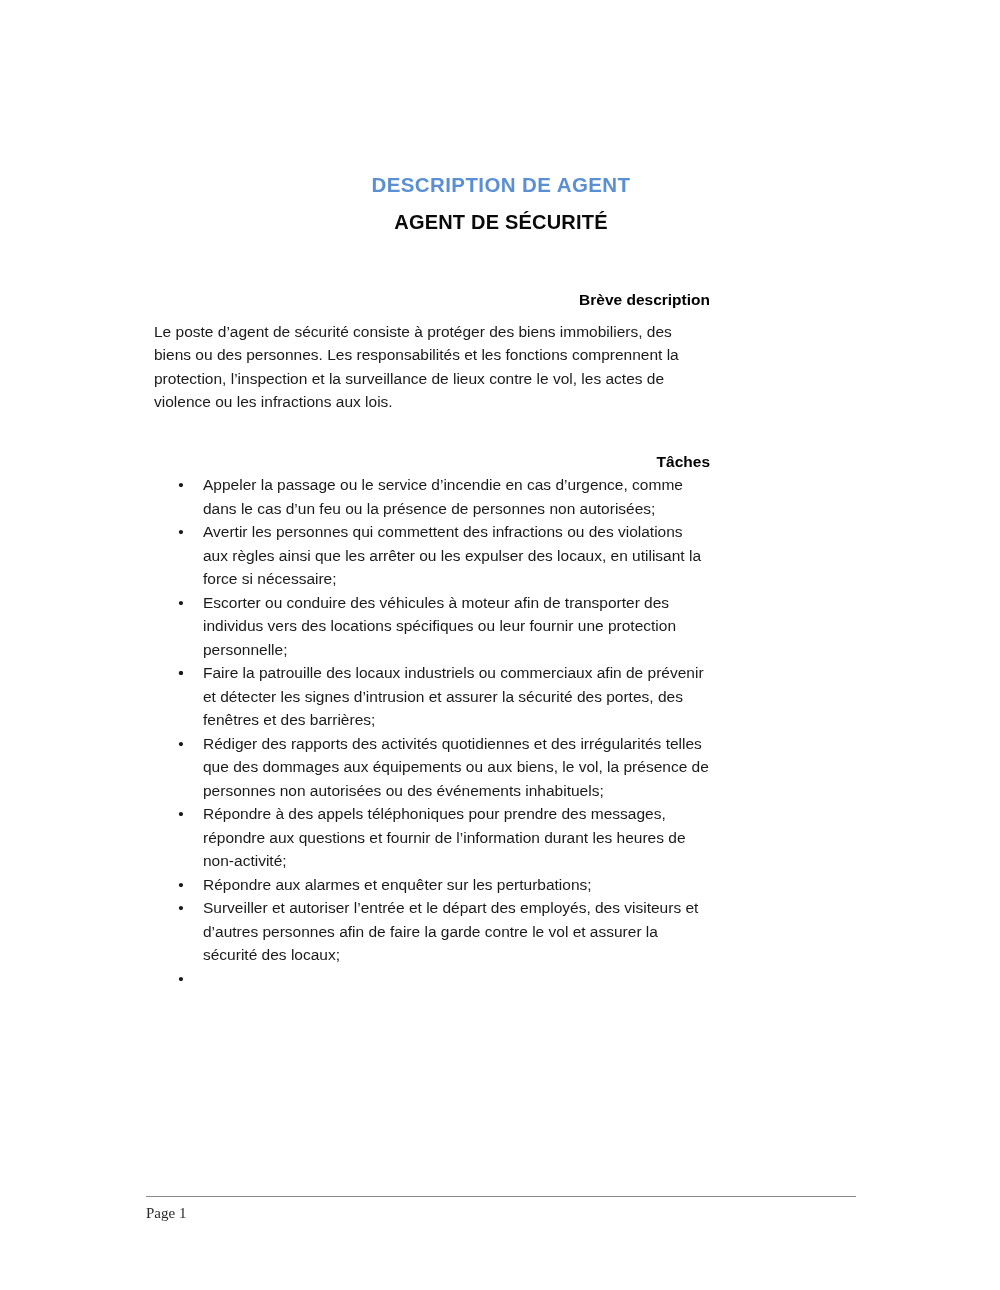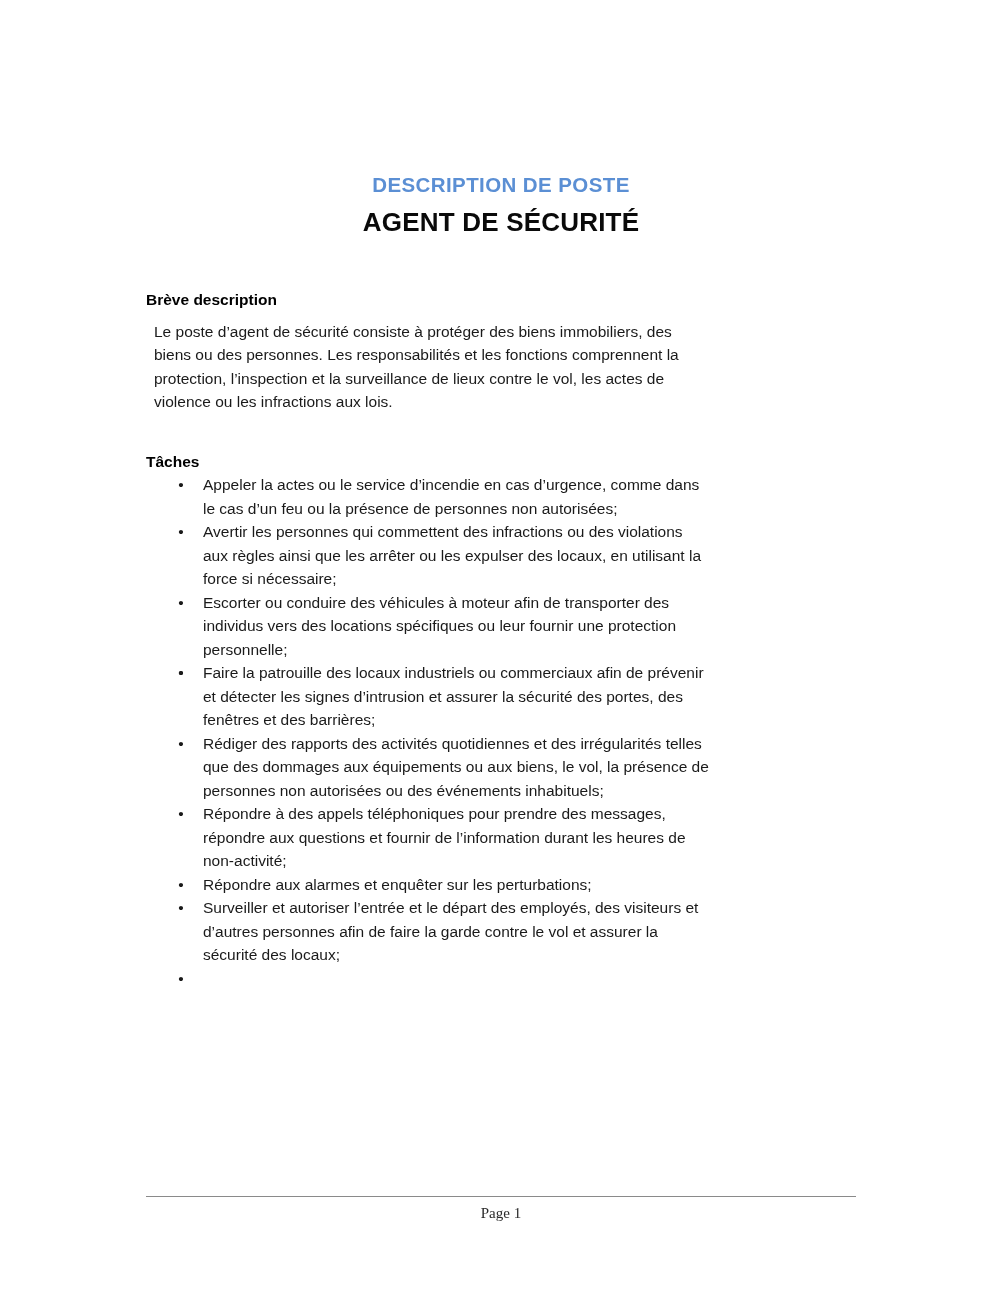--- a/index.html
+++ b/index.html
@@ -33,21 +33,21 @@
   }
   .doc-kicker {
     font-size: 20.5px;
     font-weight: bold;
     letter-spacing: 0.4px;
     color: #5b8fd4;
     line-height: 26px;
     margin: 0;
   }
   .doc-title {
-    font-size: 26px;
+    font-size: 20px;
     font-weight: bold;
     color: #0a0a0a;
     letter-spacing: 0.2px;
     line-height: 34px;
     margin: 7px 0 0 0;
   }
 
   
   .content {
     position: absolute;
@@ -59,20 +59,21 @@
     margin: 0 0 36px 0;
   }
   .section:last-child { margin-bottom: 6px; }
 
   .section-heading {
     font-size: 15.5px;
     font-weight: bold;
     line-height: 23.5px;
     margin: 0 0 0 0;
     color: #000;
+    text-align: right;
   }
   .section-paragraph {
     font-size: 15.5px;
     line-height: 23.5px;
     margin: 8px;
     color: #1a1a1a;
   }
 
   
   ul.task-list {
@@ -106,48 +107,48 @@
     top: 1196px;
     width: 710px;
   }
   .footer-rule {
     height: 0;
     border-top: 1.6px solid #8a8a8a;
     width: 100%;
   }
   .footer-pagenum {
     margin-top: 7px;
-    text-align: center;
+    text-align: left;
     font-family: "Liberation Serif", serif;
     font-size: 15px;
     line-height: 19px;
     color: #2b2b2b;
   }
 </style>
 </head>
 <body>
 
 <div class="page">
 
   <div class="heading-block">
-    <div class="doc-kicker">DESCRIPTION DE POSTE</div>
+    <div class="doc-kicker">DESCRIPTION DE AGENT</div>
     <h1 class="doc-title">AGENT DE SÉCURITÉ</h1>
   </div>
 
   <div class="content">
 
     <section class="section">
       <h2 class="section-heading">Brève description</h2>
       <p class="section-paragraph">Le poste d’agent de sécurité consiste à protéger des biens immobiliers, des biens ou des personnes. Les responsabilités et les fonctions comprennent la protection, l’inspection et la surveillance de lieux contre le vol, les actes de violence ou les infractions aux lois.</p>
     </section>
 
     <section class="section">
       <h2 class="section-heading">Tâches</h2>
       <ul class="task-list" id="task-list">
-          <li><span class="bullet-marker">•</span><span>Appeler la actes ou le service d’incendie en cas d’urgence, comme dans le cas d’un feu ou la présence de personnes non autorisées;</span></li>
+          <li><span class="bullet-marker">•</span><span>Appeler la passage ou le service d’incendie en cas d’urgence, comme dans le cas d’un feu ou la présence de personnes non autorisées;</span></li>
           <li><span class="bullet-marker">•</span><span>Avertir les personnes qui commettent des infractions ou des violations aux règles ainsi que les arrêter ou les expulser des locaux, en utilisant la force si nécessaire;</span></li>
           <li><span class="bullet-marker">•</span><span>Escorter ou conduire des véhicules à moteur afin de transporter des individus vers des locations spécifiques ou leur fournir une protection personnelle;</span></li>
           <li><span class="bullet-marker">•</span></li>
           <li><span class="bullet-marker">•</span><span>Faire la patrouille des locaux industriels ou commerciaux afin de prévenir et détecter les signes d’intrusion et assurer la sécurité des portes, des fenêtres et des barrières;</span></li>
           <li><span class="bullet-marker">•</span><span>Rédiger des rapports des activités quotidiennes et des irrégularités telles que des dommages aux équipements ou aux biens, le vol, la présence de personnes non autorisées ou des événements inhabituels;</span></li>
           <li><span class="bullet-marker">•</span><span>Répondre à des appels téléphoniques pour prendre des messages, répondre aux questions et fournir de l’information durant les heures de non-activité;</span></li>
           <li><span class="bullet-marker">•</span><span>Répondre aux alarmes et enquêter sur les perturbations;</span></li>
           <li><span class="bullet-marker">•</span><span>Surveiller et autoriser l’entrée et le départ des employés, des visiteurs et d’autres personnes afin de faire la garde contre le vol et assurer la sécurité des locaux;</span></li>
           <li><span class="bullet-marker">•</span></li>
         </ul>

